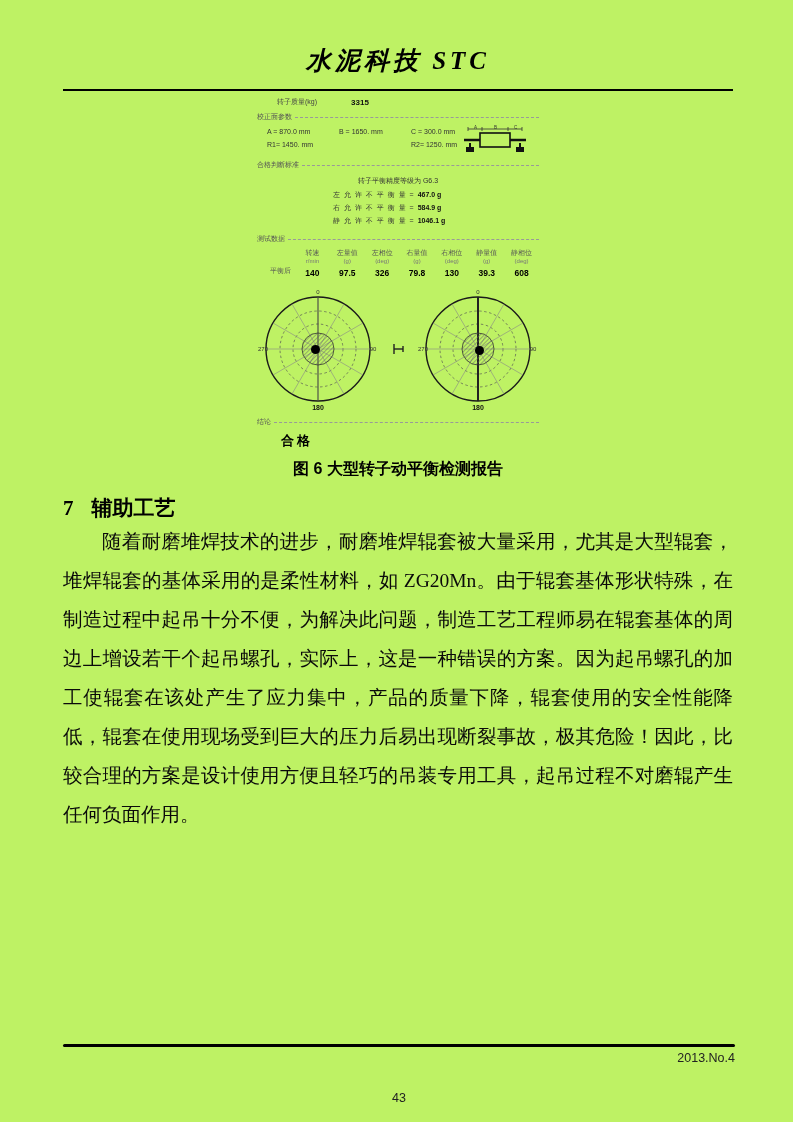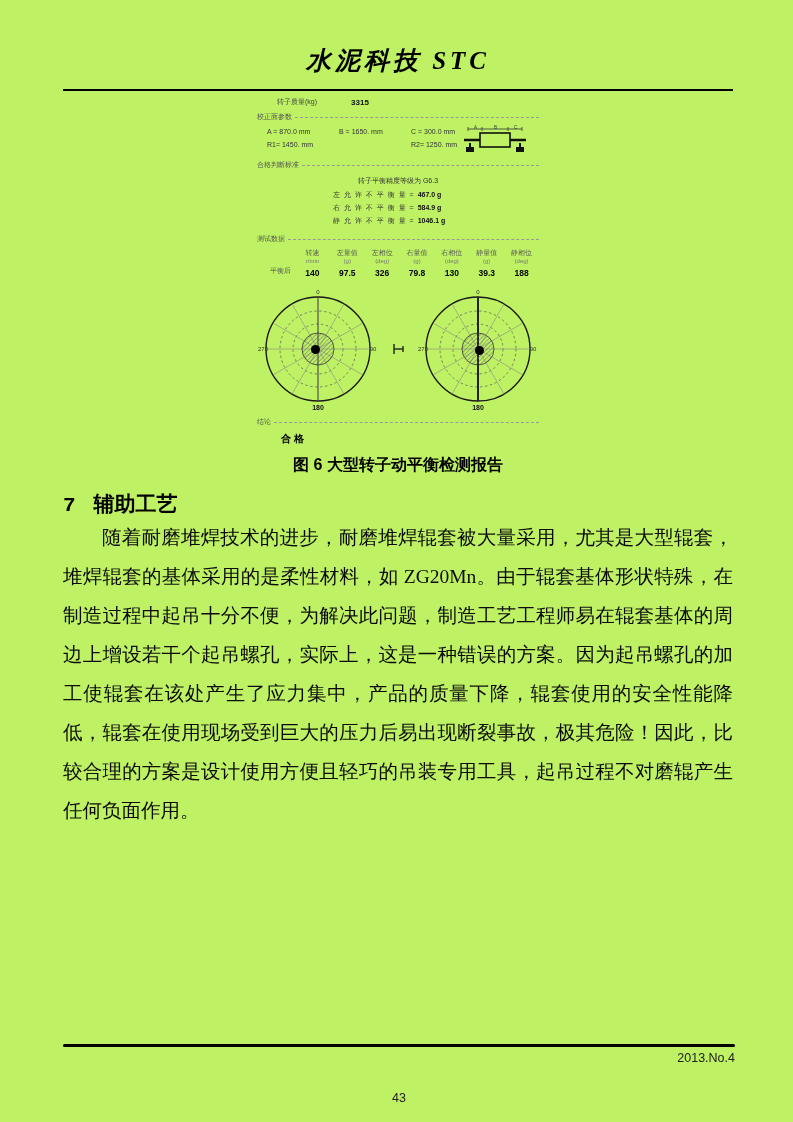--- a/index.html
+++ b/index.html
@@ -41,29 +41,29 @@
   .rf-grade { text-align:center; margin-top:6px; color:#333; }
   .rf-tols { padding-left:76px; margin-top:4px; }
   .rf-tol { height:13px; color:#333; letter-spacing:1px; }
   .rf-tol b { color:#111; letter-spacing:0; }
   .rf-table { display:grid; grid-template-columns:38px repeat(7,1fr); margin-top:4px; }
   .rf-th { text-align:center; color:#555; }
   .rf-th .unit { display:block; font-size:6px; color:#777; }
   .rf-rowlbl { align-self:center; text-align:right; padding-right:4px; color:#555; }
   .rf-td { text-align:center; font-weight:bold; color:#000; font-size:8.5px; padding-top:4px; }
   .rf-plots { display:flex; align-items:center; justify-content:space-between; margin-top:8px; }
-  .rf-concl-val { padding-left:24px; margin-top:5px; font-weight:bold; color:#000; font-size:10px; letter-spacing:3px; }
+  .rf-concl-val { padding-left:24px; margin-top:5px; font-weight:bold; color:#000; font-size:13px; letter-spacing:3px; }
 
   .fig-caption {
     text-align:center; margin-top:9px; font-size:16px; font-weight:bold;
     font-family:"Liberation Sans","DejaVu Sans",sans-serif; color:#000;
   }
   .sec-heading {
     margin-top:14px; font-size:21px; font-weight:bold;
-    font-family:Liberation Mono, monospace; color:#000;
+    font-family:Liberation Serif, serif; color:#000;
   }
   .sec-heading .num { margin-right:18px; }
   .p2 { margin-top:8px; }
   .p3 { margin-top:0px; }
 
   .footer-rule { position:absolute; left:63px; right:58px; top:1044px; height:3px;
     background:#000; border-radius:2px; }
   .footer-row {
     position:absolute; left:63px; right:58px; top:1051px;
     font-family:"Liberation Sans","DejaVu Sans",sans-serif; font-size:12.5px; color:#222;
@@ -161,21 +161,21 @@
         <span class="rf-th"><span>静量值</span><span class="unit">(g)</span></span>
         <span class="rf-th"><span>静相位</span><span class="unit">(deg)</span></span>
 
         <span class="rf-rowlbl">平衡后</span>
         <span class="rf-td">140</span>
         <span class="rf-td">97.5</span>
         <span class="rf-td">326</span>
         <span class="rf-td">79.8</span>
         <span class="rf-td">130</span>
         <span class="rf-td">39.3</span>
-        <span class="rf-td">188</span>
+        <span class="rf-td">608</span>
       </div>
 
       <div class="rf-plots">
         <svg width="122" height="126" viewBox="0 0 122 126">
           <defs>
             <pattern id="hatch1" width="3" height="3" patternTransform="rotate(45)" patternUnits="userSpaceOnUse">
               <line x1="0" y1="0" x2="0" y2="3" stroke="#666" stroke-width="1"></line>
             </pattern>
           </defs>
           <g transform="translate(61,63)">

